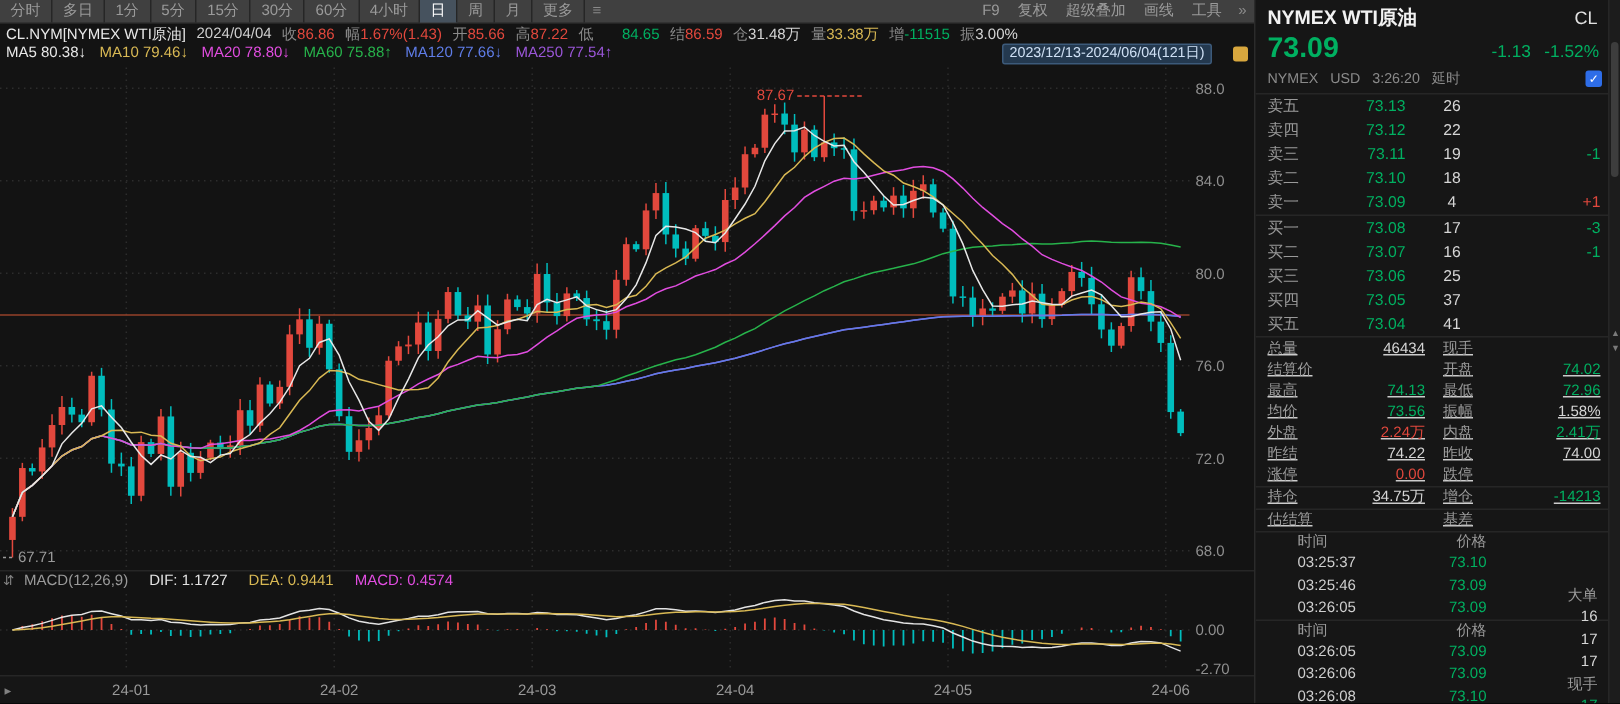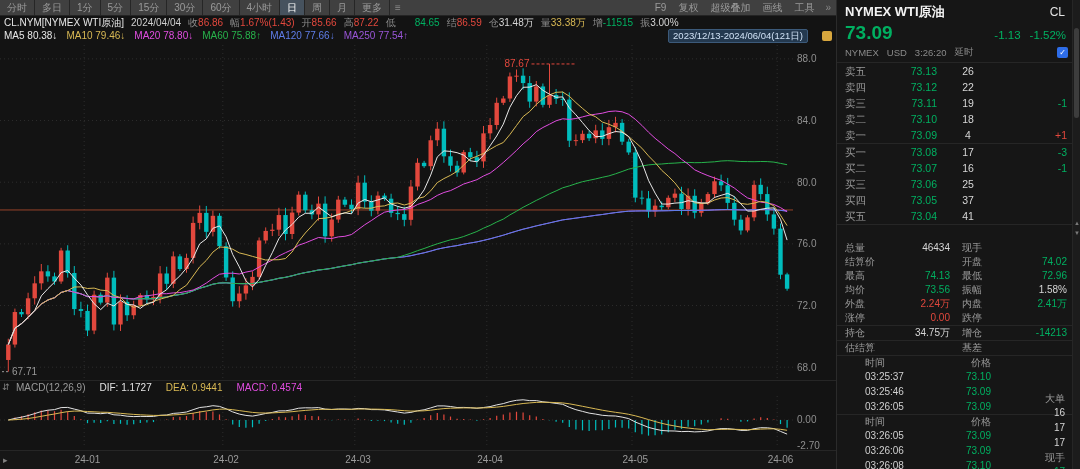--- a/index.html
+++ b/index.html
@@ -44,21 +44,21 @@
   .qsub{display:flex;gap:8px;padding:2px 4px 0 8px;font-size:9.5px;color:#8a8a8a;height:15px;align-items:center;}
   .delay-icon{width:11px;height:11px;background:#2e6de8;border-radius:2px;margin-left:auto;color:#fff;
               font-size:8px;line-height:11px;text-align:center;}
   .book{border-top:1px solid #262626;margin-top:2px;}
   .brow{display:flex;height:16px;line-height:16px;padding:0 5px 0 8px;font-size:10.5px;}
   .brow.sellend{border-bottom:1px solid #262626;}
   .blab{width:40px;color:#9a9a9a;}
   .bprice{width:52px;text-align:right;}
   .bvol{width:62px;text-align:center;color:#d6d6d6;}
   .bdelta{flex:1;text-align:right;}
-  .stats{border-top:1px solid #262626;padding-top:16px;}
+  .stats{border-top:1px solid #262626;padding-top:1px;text-decoration:underline;}
   .srow{display:flex;height:14px;line-height:14px;padding:0 5px 0 8px;font-size:10px;}
   .srow.sep{border-top:1px solid #262626;}
   .scell{display:flex;width:50%;}
   .scell.l{padding-right:12px;}
   .scell .lab{color:#9a9a9a;}
   .scell .val{margin-left:auto;}
   .trades{border-top:1px solid #262626;}
   .trow{display:flex;height:15px;line-height:15px;padding:0 7px 0 8px;font-size:10px;}
   .trow.thead{height:13px;line-height:13px;color:#9a9a9a;}
   .ttime{width:64px;color:#cfcfcf;padding-left:20px;}
@@ -675,20 +675,30 @@
             <span class="lab">外盘</span>
             <span class="val" style="color: rgb(226, 72, 61);">2.24万</span>
           </span>
           <span class="scell">
             <span class="lab">内盘</span>
             <span class="val" style="color: rgb(0, 176, 97);">2.41万</span>
           </span>
         </div>
         <div class="srow">
           <span class="scell l">
+            <span class="lab">昨结</span>
+            <span class="val" style="color: rgb(214, 214, 214);">74.22</span>
+          </span>
+          <span class="scell">
+            <span class="lab">昨收</span>
+            <span class="val" style="color: rgb(214, 214, 214);">74.00</span>
+          </span>
+        </div>
+        <div class="srow">
+          <span class="scell l">
             <span class="lab">涨停</span>
             <span class="val" style="color: rgb(226, 72, 61);">0.00</span>
           </span>
           <span class="scell">
             <span class="lab">跌停</span>
             <span class="val" style="color: rgb(214, 214, 214);"></span>
           </span>
         </div>
         <div class="srow sep">
           <span class="scell l">

